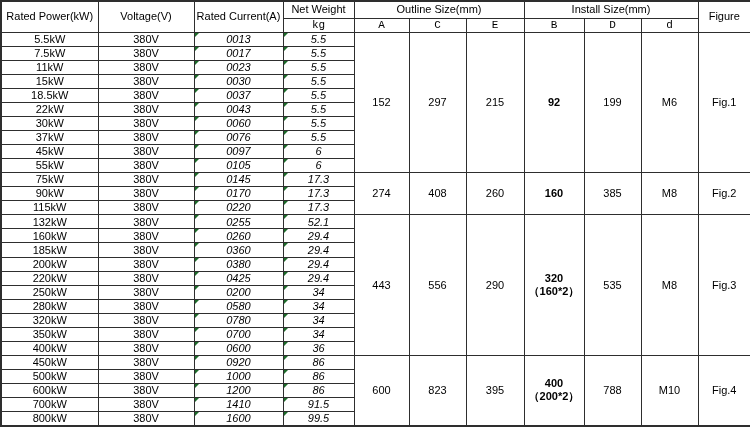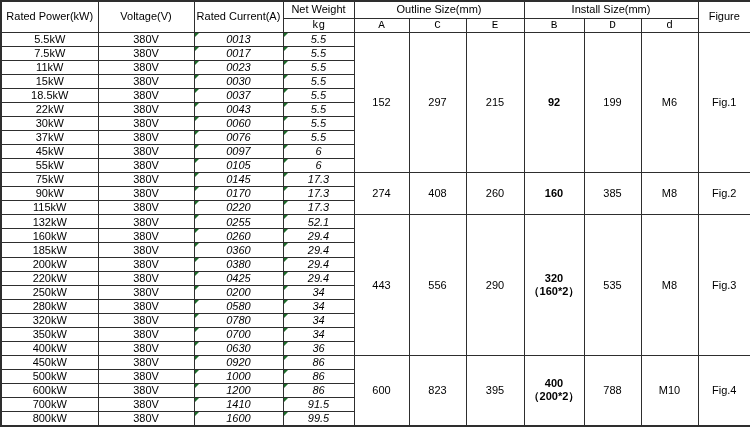--- a/index.html
+++ b/index.html
@@ -244,21 +244,21 @@
       </tr>
       <tr>
         <td>350kW</td>
         <td>380V</td>
         <td class="tri">0700</td>
         <td class="tri">34</td>
       </tr>
       <tr>
         <td>400kW</td>
         <td>380V</td>
-        <td class="tri">0630</td>
+        <td class="tri">0600</td>
         <td class="tri">36</td>
       </tr>
       <tr>
         <td>450kW</td>
         <td>380V</td>
         <td class="tri">0920</td>
         <td class="tri">86</td>
         <td rowspan="5" class="merged">600</td>
         <td rowspan="5" class="merged">823</td>
         <td rowspan="5" class="merged">395</td>

